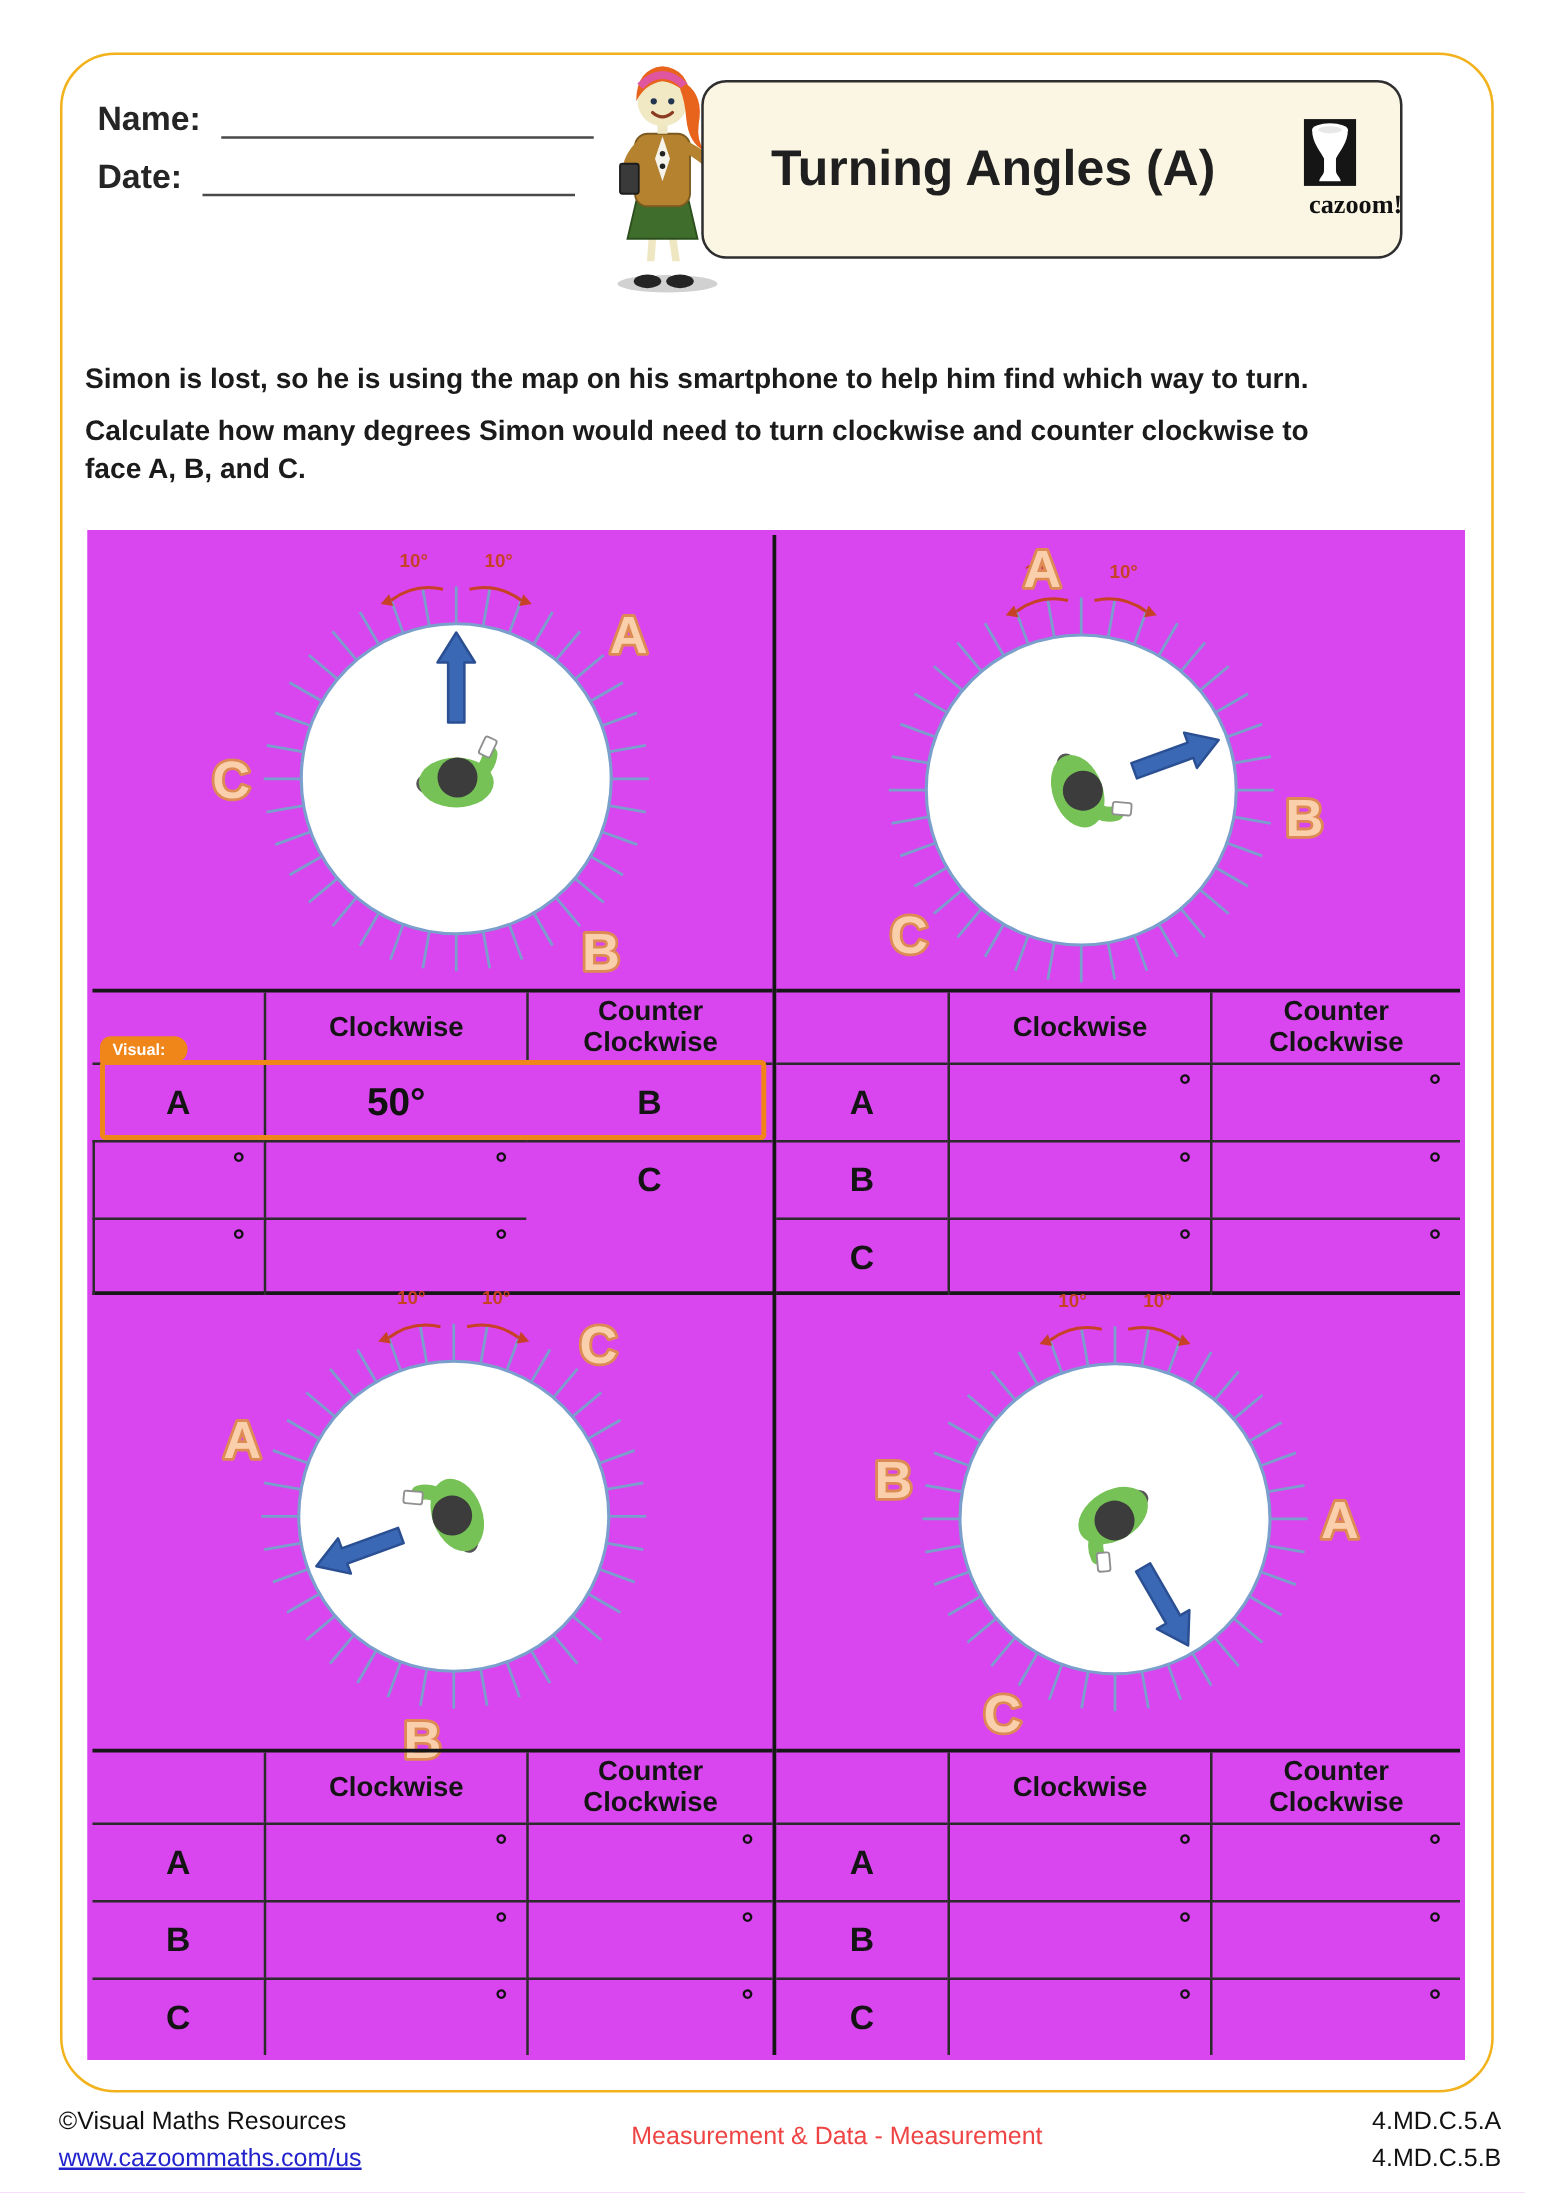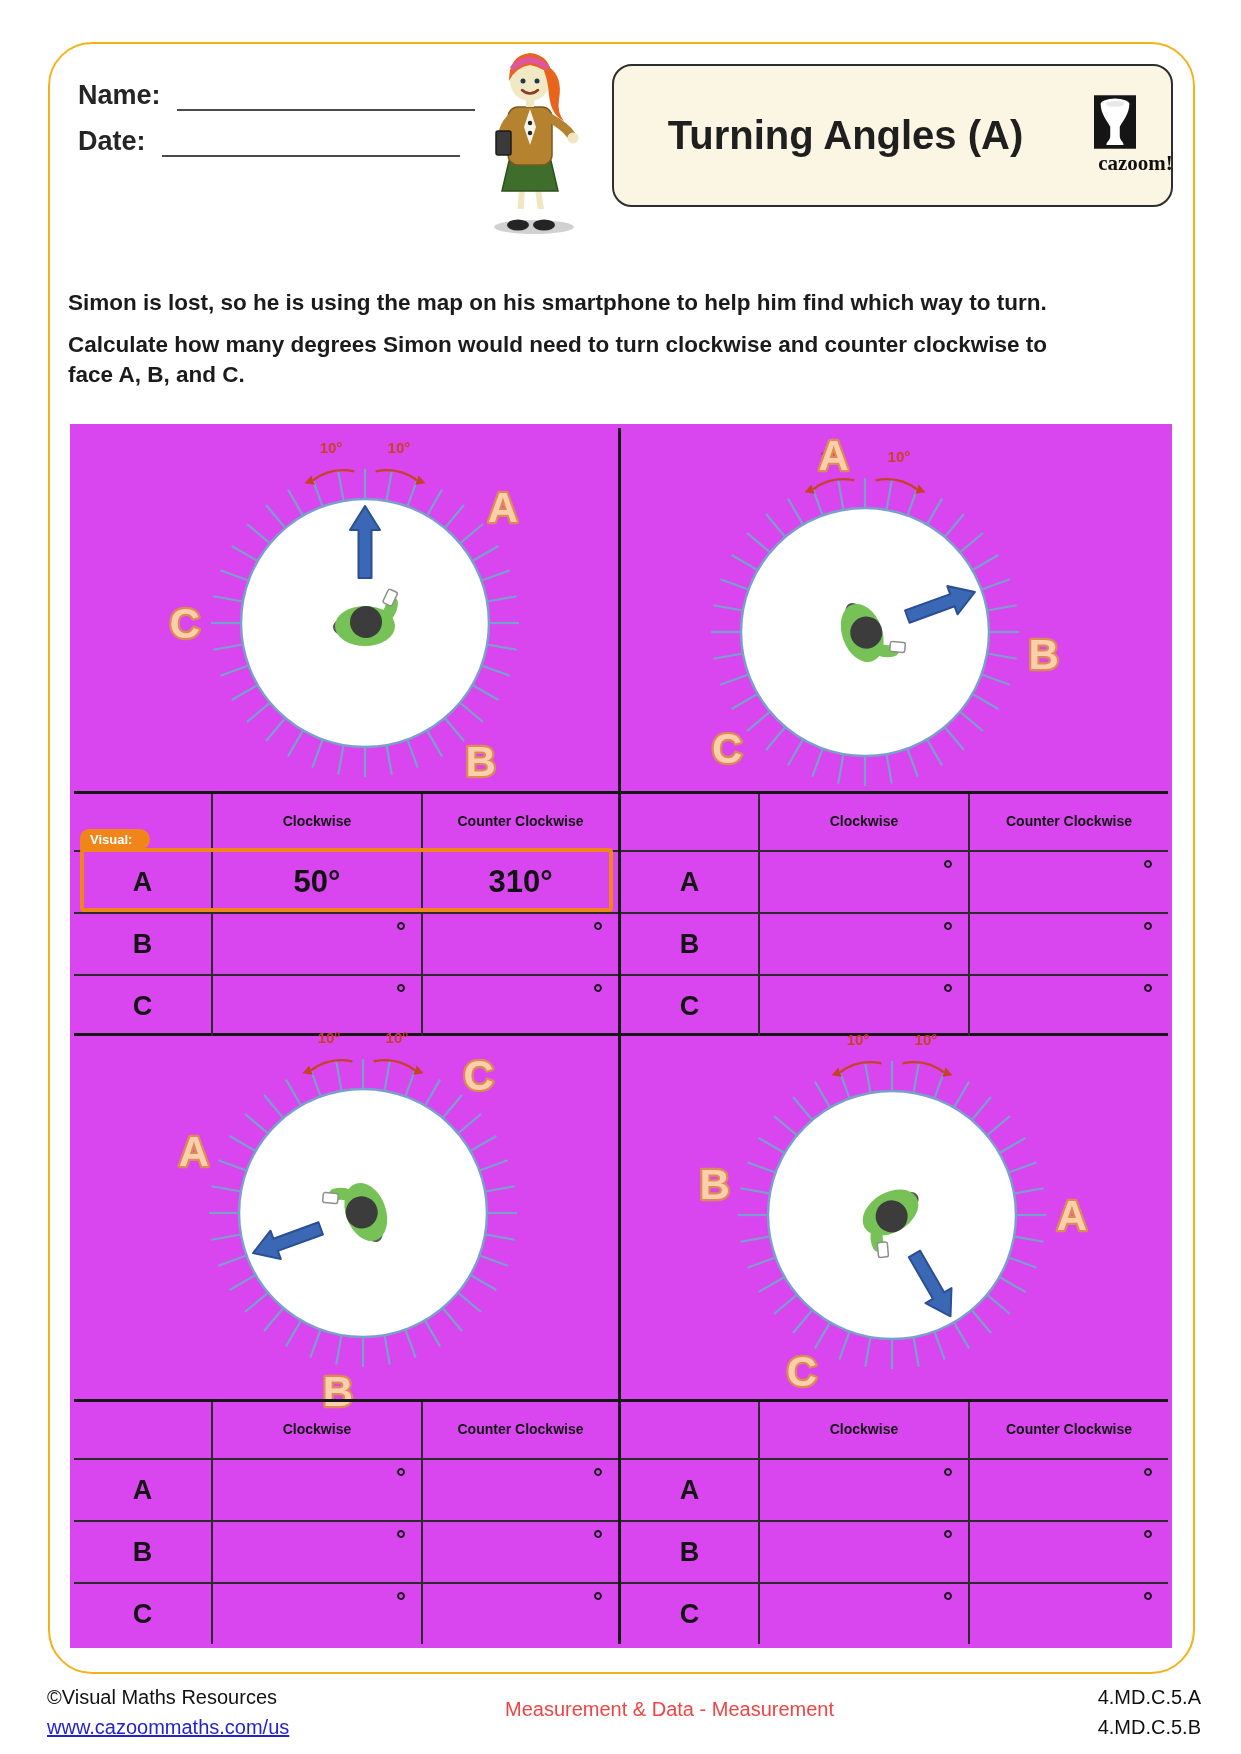--- a/index.html
+++ b/index.html
@@ -12,21 +12,21 @@
   
   .field { position:absolute; display:flex; align-items:flex-end; }
   .field-name { left:78px; top:80px; }
   .field-date { left:78px; top:126px; }
   .flabel { font-size:27px; font-weight:bold; color:#252525; }
   .fline  { display:inline-block; width:298px; border-bottom:2px solid #4a4a4a; margin-left:16px; height:26px; }
 
   .girl { position:absolute; left:478px; top:38px; width:104px; height:200px; }
 
   
-  .titlebox { position:absolute; left:612px; top:64px; width:561px; height:143px;
+  .titlebox { position:absolute; left:561px; top:64px; width:561px; height:143px;
               background:#FBF6E3; border:2.5px solid #2E2E2E; border-radius:20px;
               display:flex; align-items:center; box-sizing:border-box; }
   .titlebox h1 { flex:1; margin:0; text-align:center; font-size:40px; font-weight:bold; color:#1F1F1F; padding-left:10px; }
   .logo { width:96px; display:flex; flex-direction:column; align-items:center; margin-right:8px; }
   .logo svg { width:42px; height:54px; }
   .logo-word { font-family:"Liberation Serif","DejaVu Serif",serif; font-weight:bold; font-size:21px; color:#111; margin-top:2px;margin-left:41px; }
 
   .instr { position:absolute; left:68px; margin:0; font-size:22.5px; font-weight:bold; color:#1b1b1b; line-height:1.35; }
   .instr1 { top:288px; width:1110px; }
   .instr2 { top:330px; width:1015px; }
@@ -41,21 +41,21 @@
 
   .diagram { height:363px; }
   .diagram svg { width:100%; height:363px; overflow:visible; display:block; }
 
   .answers { position:relative; border-top:3px solid #161616; display:grid;
              grid-template-columns:137px 210px auto; grid-template-rows:56px 62px 62px 62px; }
   .cell { box-sizing:border-box; position:relative; }
   .cB, .cC { border-left:2px solid #2b2b2b; }
   .answers .cell:nth-child(n+4) { border-top:2px solid #2b2b2b; }
   .head { display:flex; align-items:center; justify-content:center; text-align:center;
-          font-size:14px; font-weight:bold; line-height:1.12; color:#141414; }
+          font-size:22px; font-weight:bold; line-height:1.12; color:#141414; }
   .head.cC { padding:0 34px; }
   .rowlab { display:flex; align-items:center; justify-content:center; font-size:27px; font-weight:bold; color:#141414; }
   .deg { position:absolute; top:5px; right:15px; font-size:25px; font-weight:bold; color:#111; line-height:1; }
   .exval { display:flex; align-items:center; justify-content:center; font-size:31px; font-weight:bold; color:#111; }
 
   .ex-box { position:absolute; left:6px; right:5px; top:54px; height:64px; box-sizing:border-box;
             border:4px solid #F08519; border-radius:4px; pointer-events:none; }
   .ex-tab { position:absolute; left:-4px; top:-23px; background:#F08519; color:#fff;
             font-size:13px; font-weight:bold; padding:3px 18px 3px 10px;
             border-radius:10px 12px 12px 0; white-space:nowrap; }
@@ -184,21 +184,20 @@
             <text x="406.7017697435771" y="347.88799976141604" text-anchor="middle" font-size="42" font-weight="bold" fill="#FAD0AC" stroke="#DE8A54" stroke-width="4.5" paint-order="stroke" stroke-linejoin="round">B</text>
             <text x="111" y="210.00000000000003" text-anchor="middle" font-size="42" font-weight="bold" fill="#FAD0AC" stroke="#DE8A54" stroke-width="4.5" paint-order="stroke" stroke-linejoin="round">C</text>
           </svg>
       </div>
       <div class="answers">
         <div class="cell"></div>
         <div class="cell head cB">Clockwise</div>
         <div class="cell head cC">Counter Clockwise</div>
         <div class="cell rowlab">A</div>
         <div class="cell exval cB">50°</div>
-        <div class="cell exval cC">310°</div>
         <div class="cell rowlab">B</div>
         <div class="cell cB">
             <span class="deg">°</span>
           </div>
         <div class="cell cC">
             <span class="deg">°</span>
           </div>
         <div class="cell rowlab">C</div>
         <div class="cell cB">
             <span class="deg">°</span>

